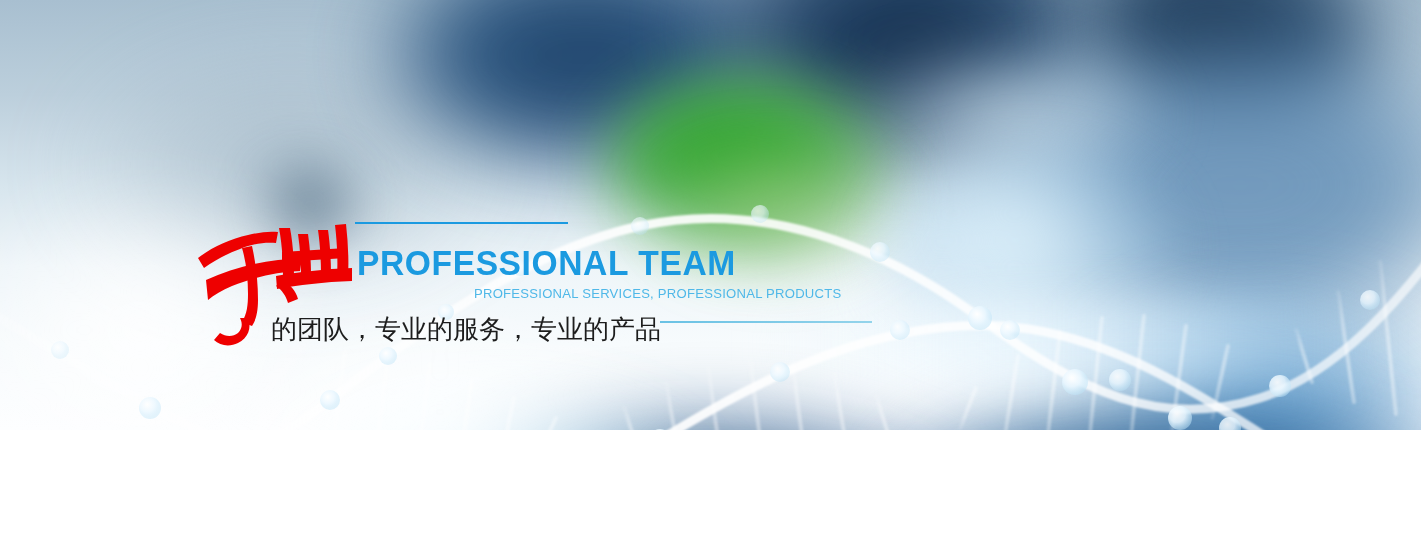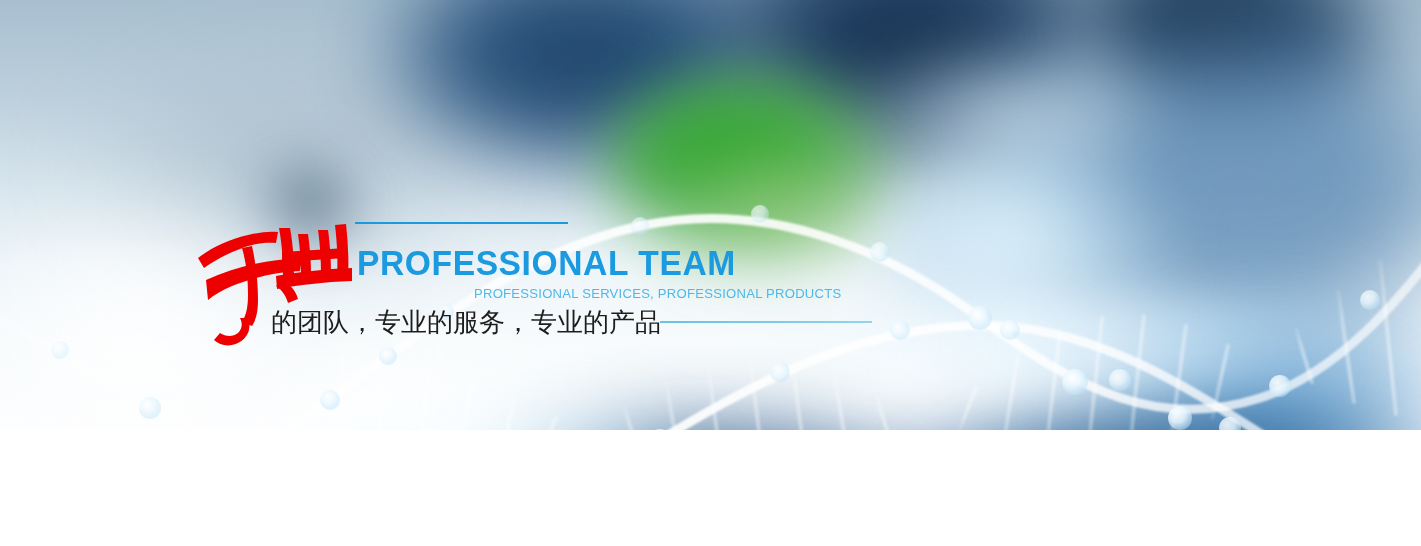--- a/index.html
+++ b/index.html
@@ -151,21 +151,21 @@
     font-size:13.5px;line-height:18px;
     font-weight:normal;
     letter-spacing:.25px;
     color:#4fb8e8;
     white-space:nowrap;
     transform:scaleX(.97);
     transform-origin:left center;
   }
 
   .cn-line{
-    position:absolute;left:271px;top:305px;
+    position:absolute;left:271px;top:312px;
     font-size:26px;line-height:34px;
     color:#1d1d1d;
     white-space:nowrap;
     font-family:"DejaVu Sans","Liberation Sans",sans-serif;
   }
 
   .rule-bottom{
     position:absolute;left:660px;top:321px;
     width:212px;height:2px;
     background:linear-gradient(90deg,#63bfe3 0%,#79c8e6 55%,#8fd2ea 100%);

